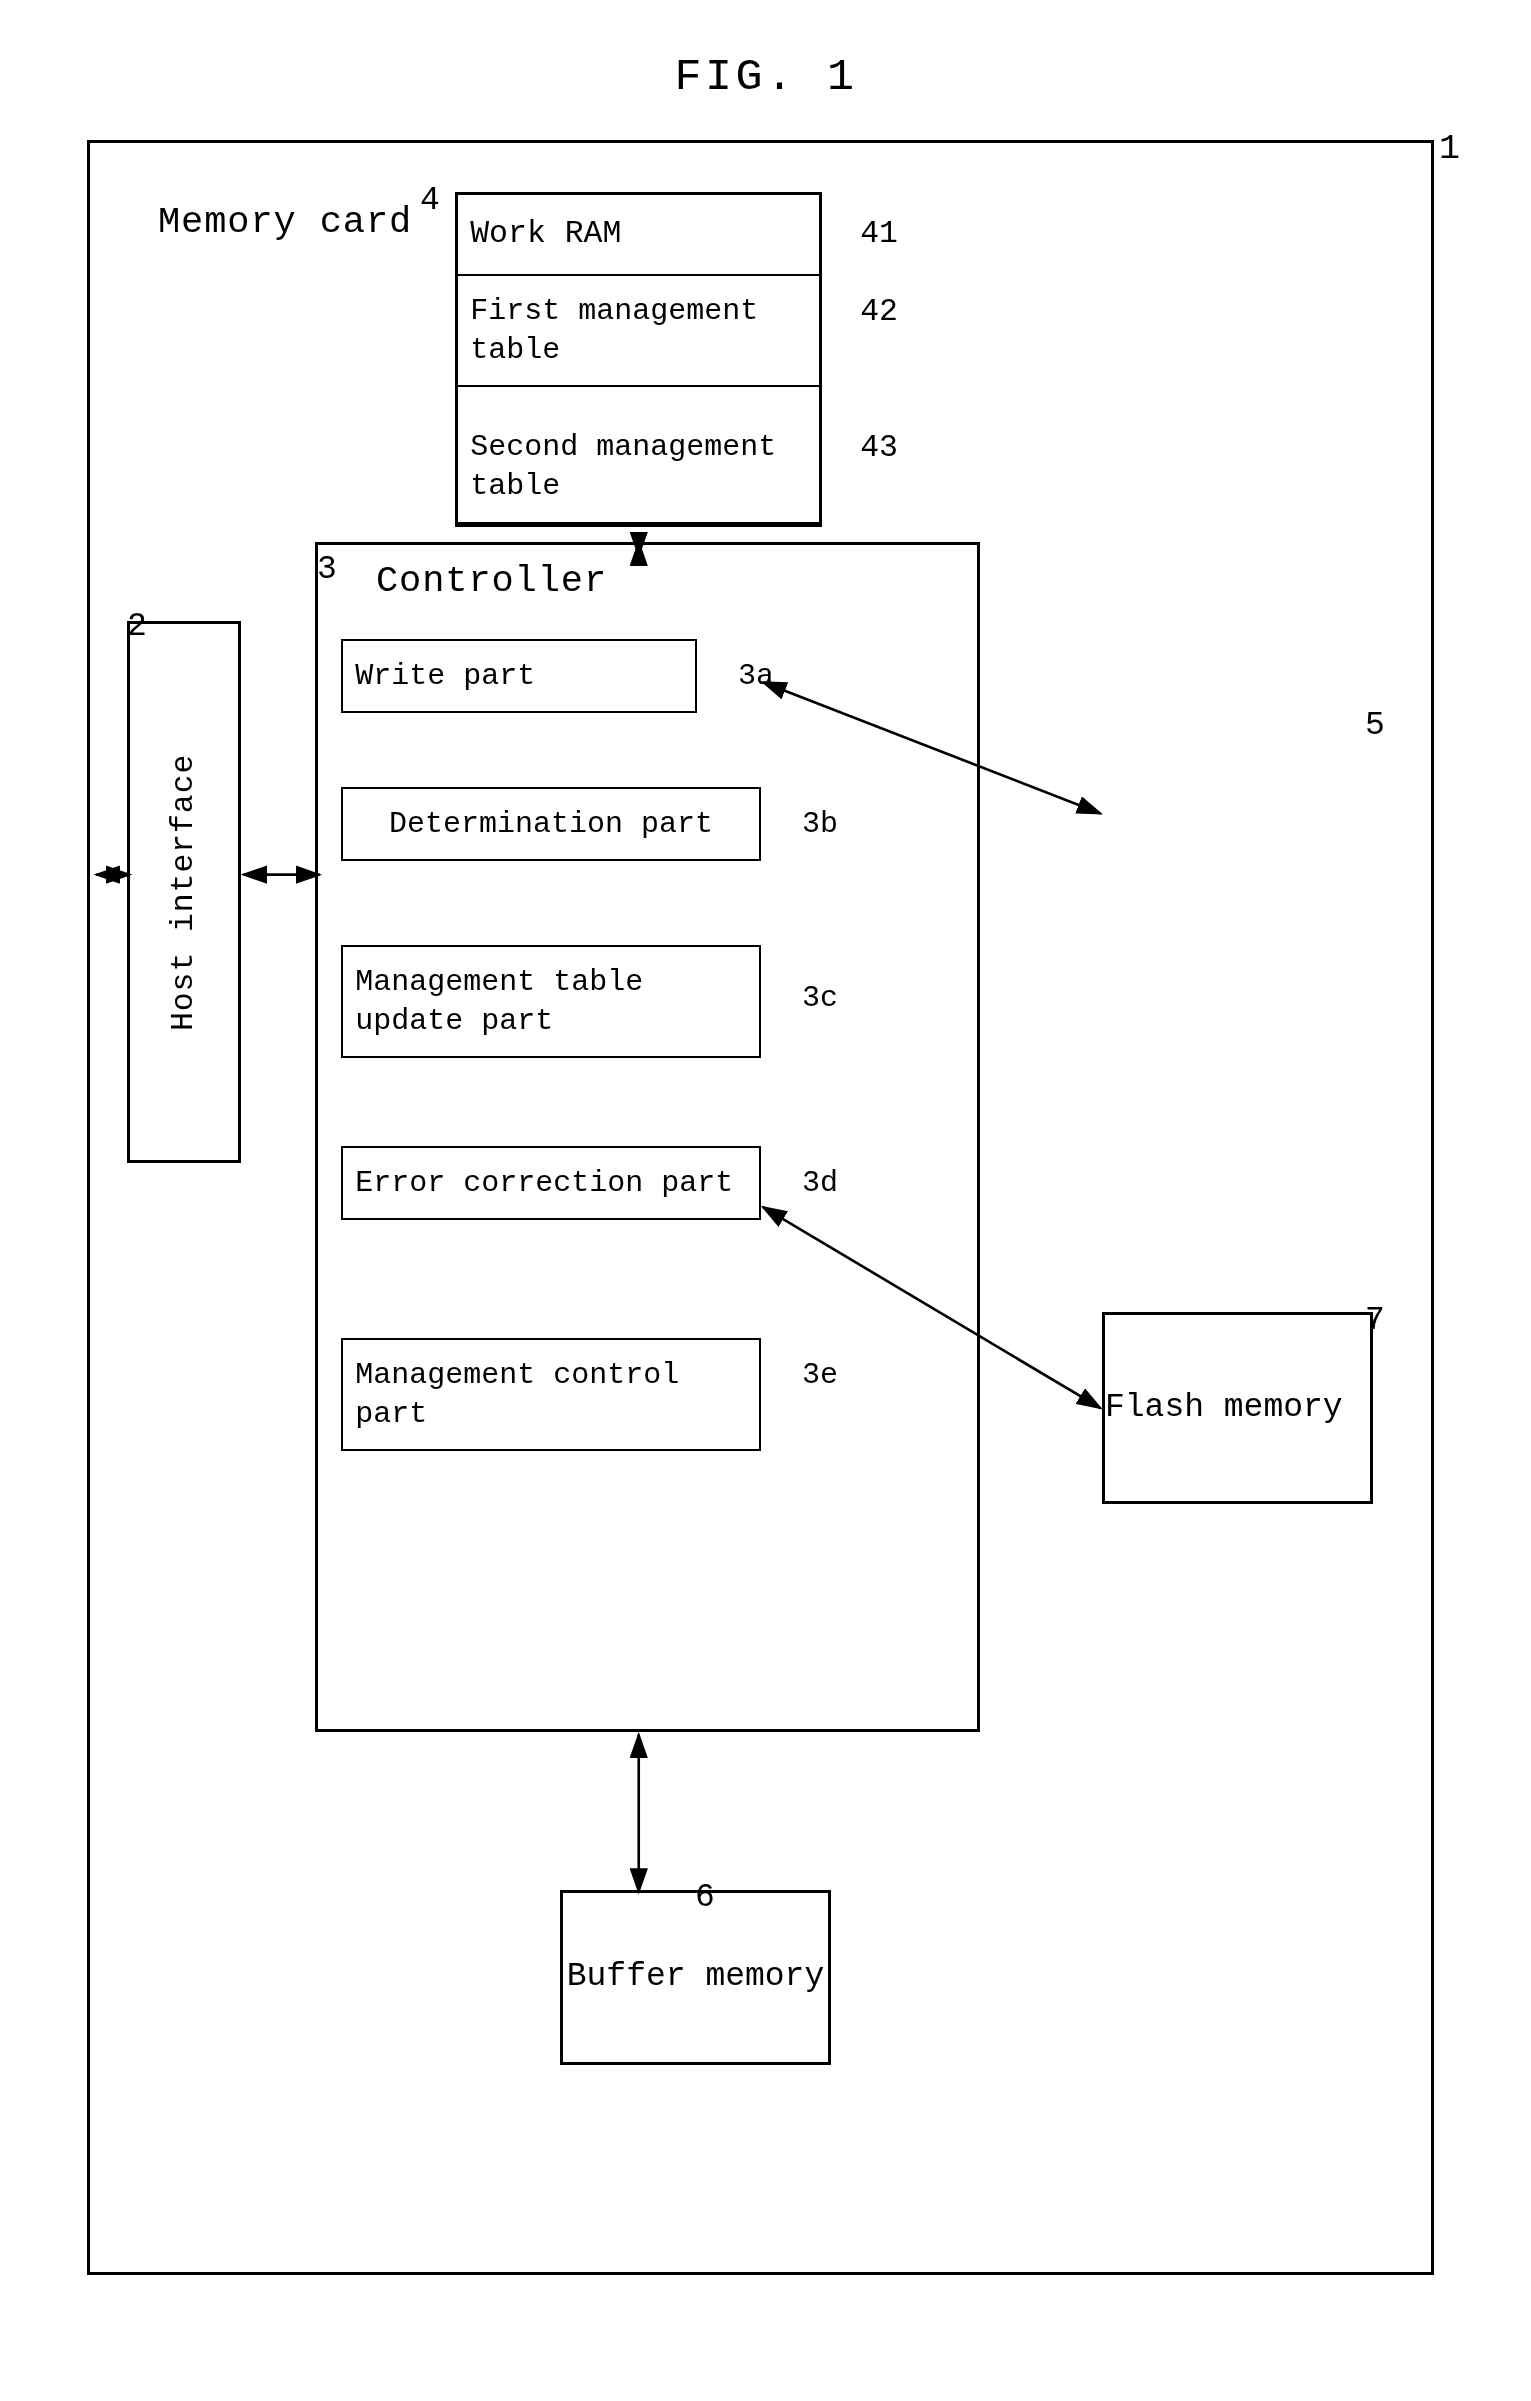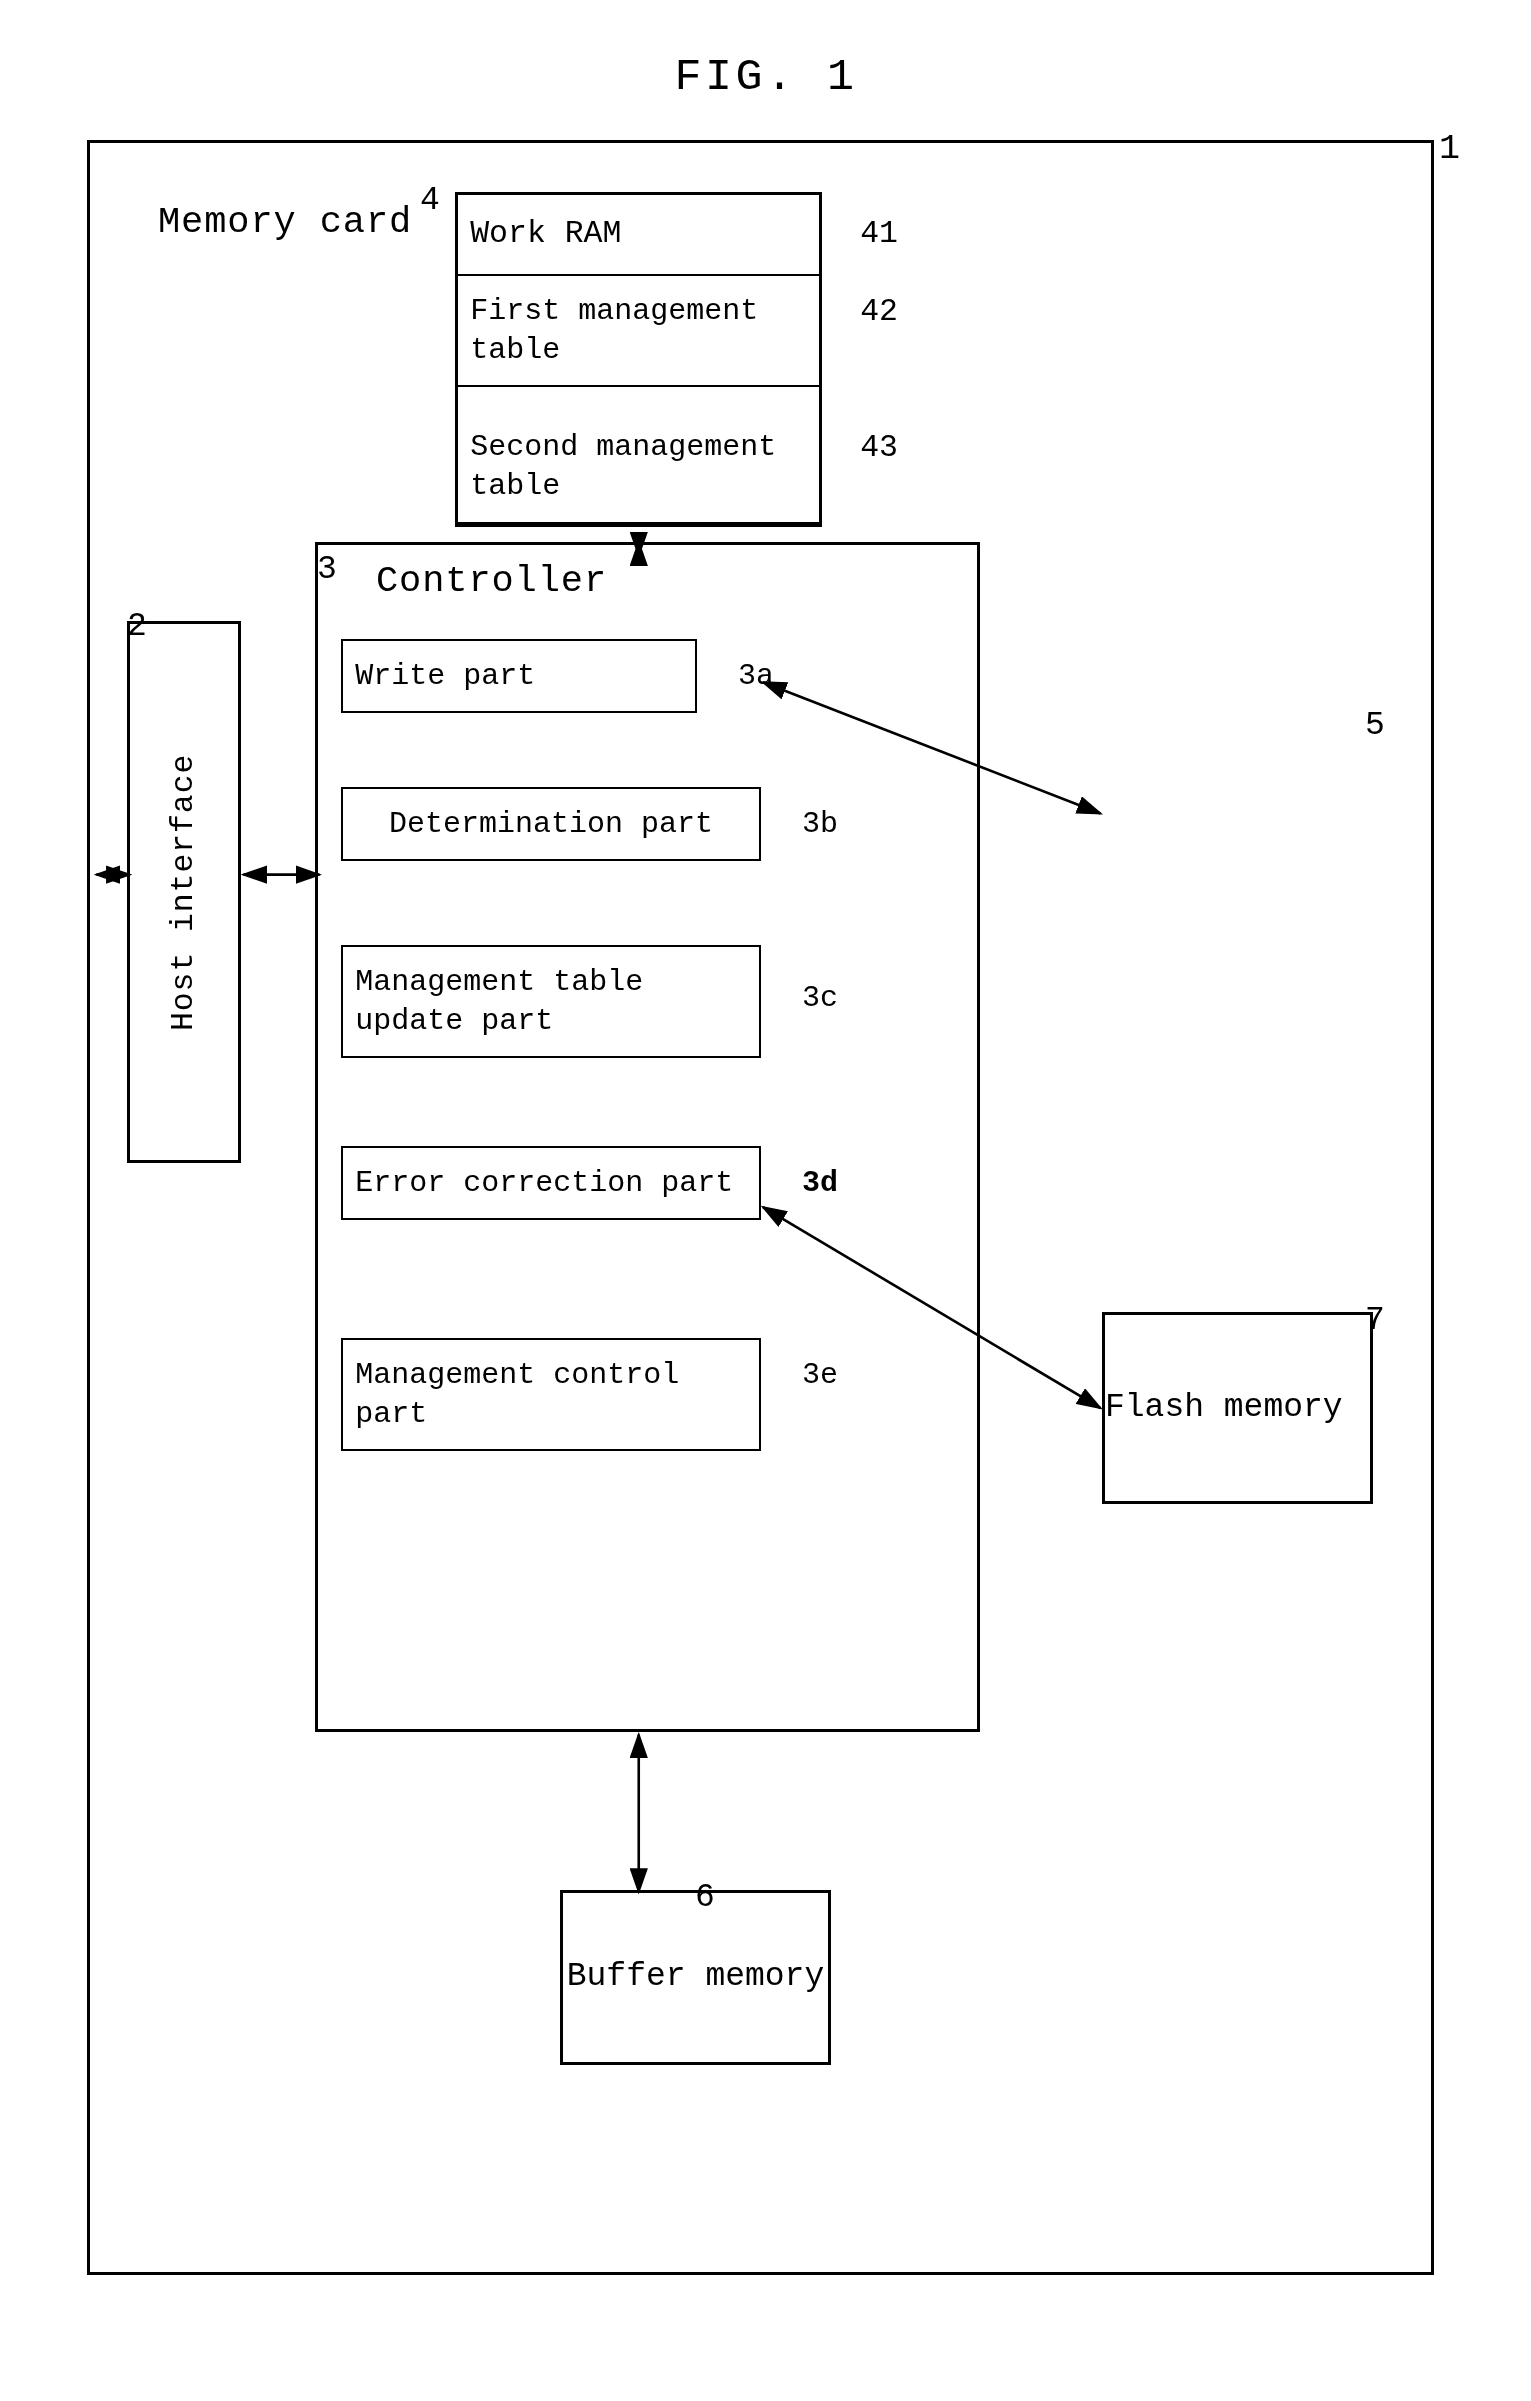--- a/index.html
+++ b/index.html
@@ -247,21 +247,21 @@
     <span style="position:absolute;top:15.7px;right:-79px;font-size:30px;">3b</span>
   </div>
 
   <div style="position:absolute;top:945px;left:341px;width:420px;border:2.6px solid #000;padding:15.7px 12.2px;font-size:30px;line-height:1.3;">
     <span>Management table update part</span>
     <span style="position:absolute;top:32px;right:-79px;font-size:30px;">3c</span>
   </div>
 
   <div style="position:absolute;top:1146px;left:341px;width:420px;border:2.6px solid #000;padding:15.7px 12.2px;font-size:30px;line-height:1.3;">
     <span>Error correction part</span>
-    <span style="position:absolute;top:15.7px;right:-79px;font-size:30px;font-weight:bold;">3d</span>
+    <span style="position:absolute;top:15.7px;right:-79px;font-size:30px;">3d</span>
   </div>
 
   <div style="position:absolute;top:1338px;left:341px;width:420px;border:2.6px solid #000;padding:15.7px 12.2px;font-size:30px;line-height:1.3;">
     <span>Management control part</span>
     <span style="position:absolute;top:15.7px;right:-79px;font-size:30px;">3e</span>
   </div>
 
   <div class="label-5">5</div>
 
   <div class="flash-memory-box">

